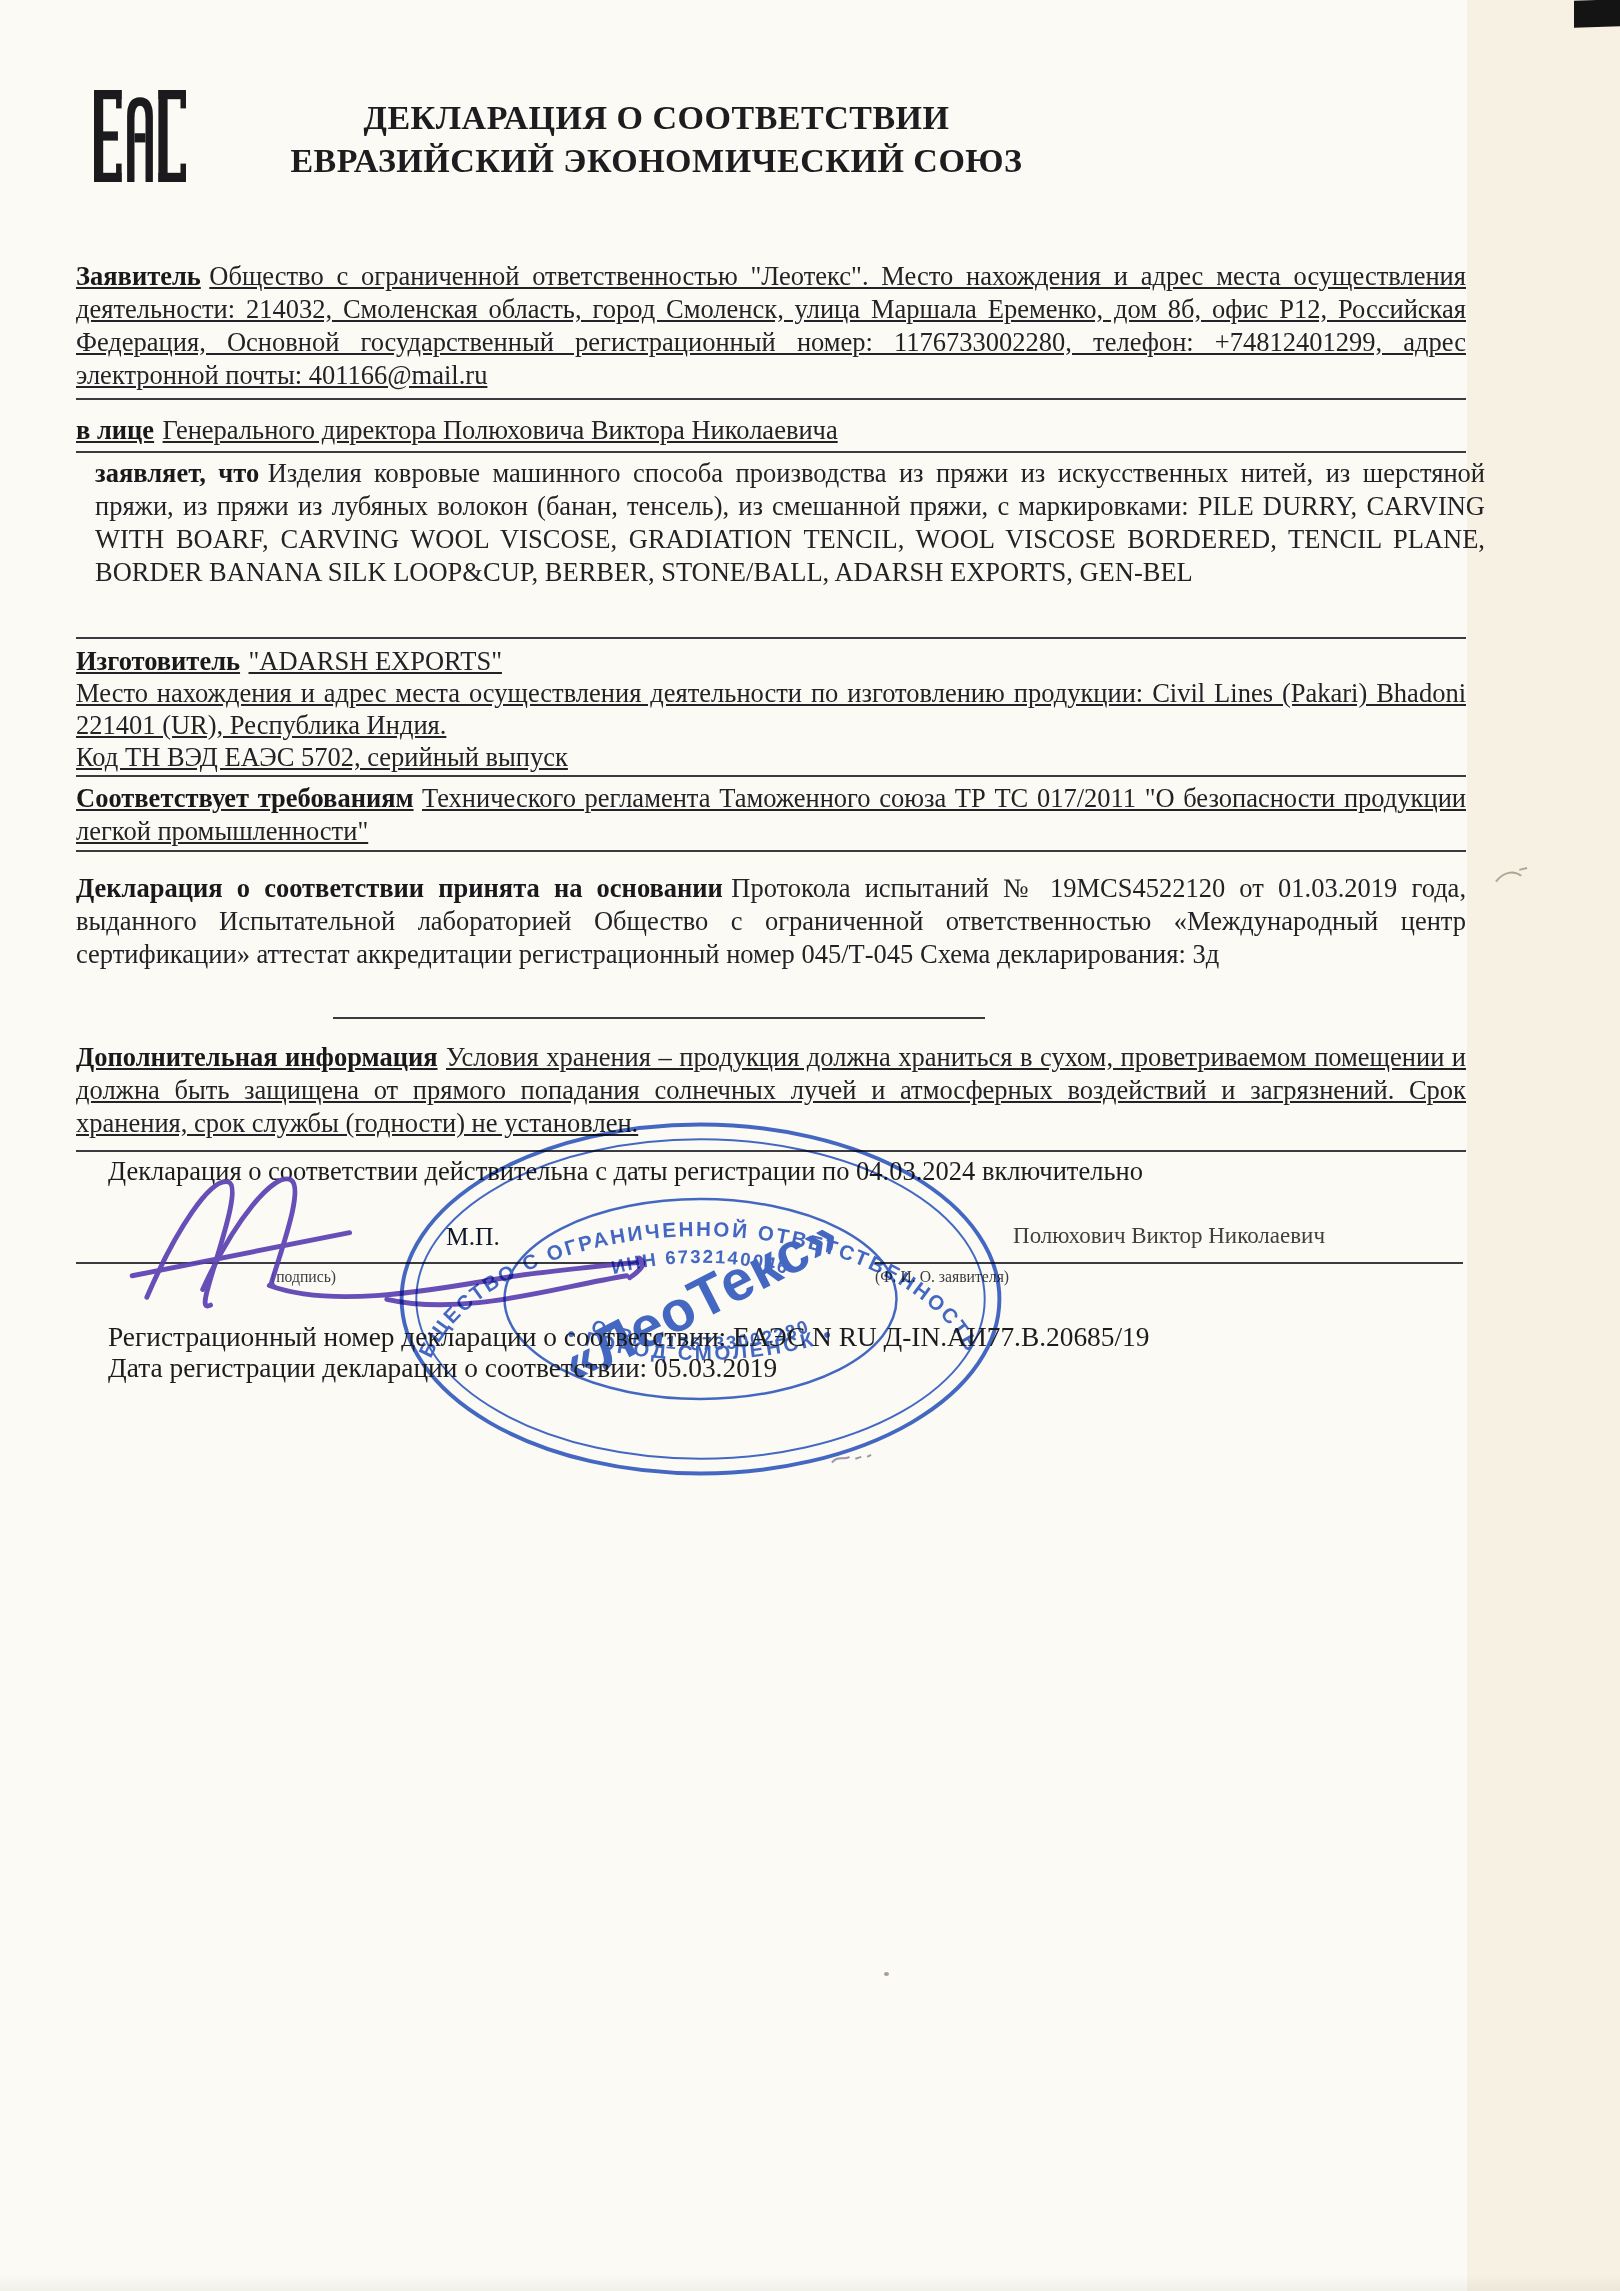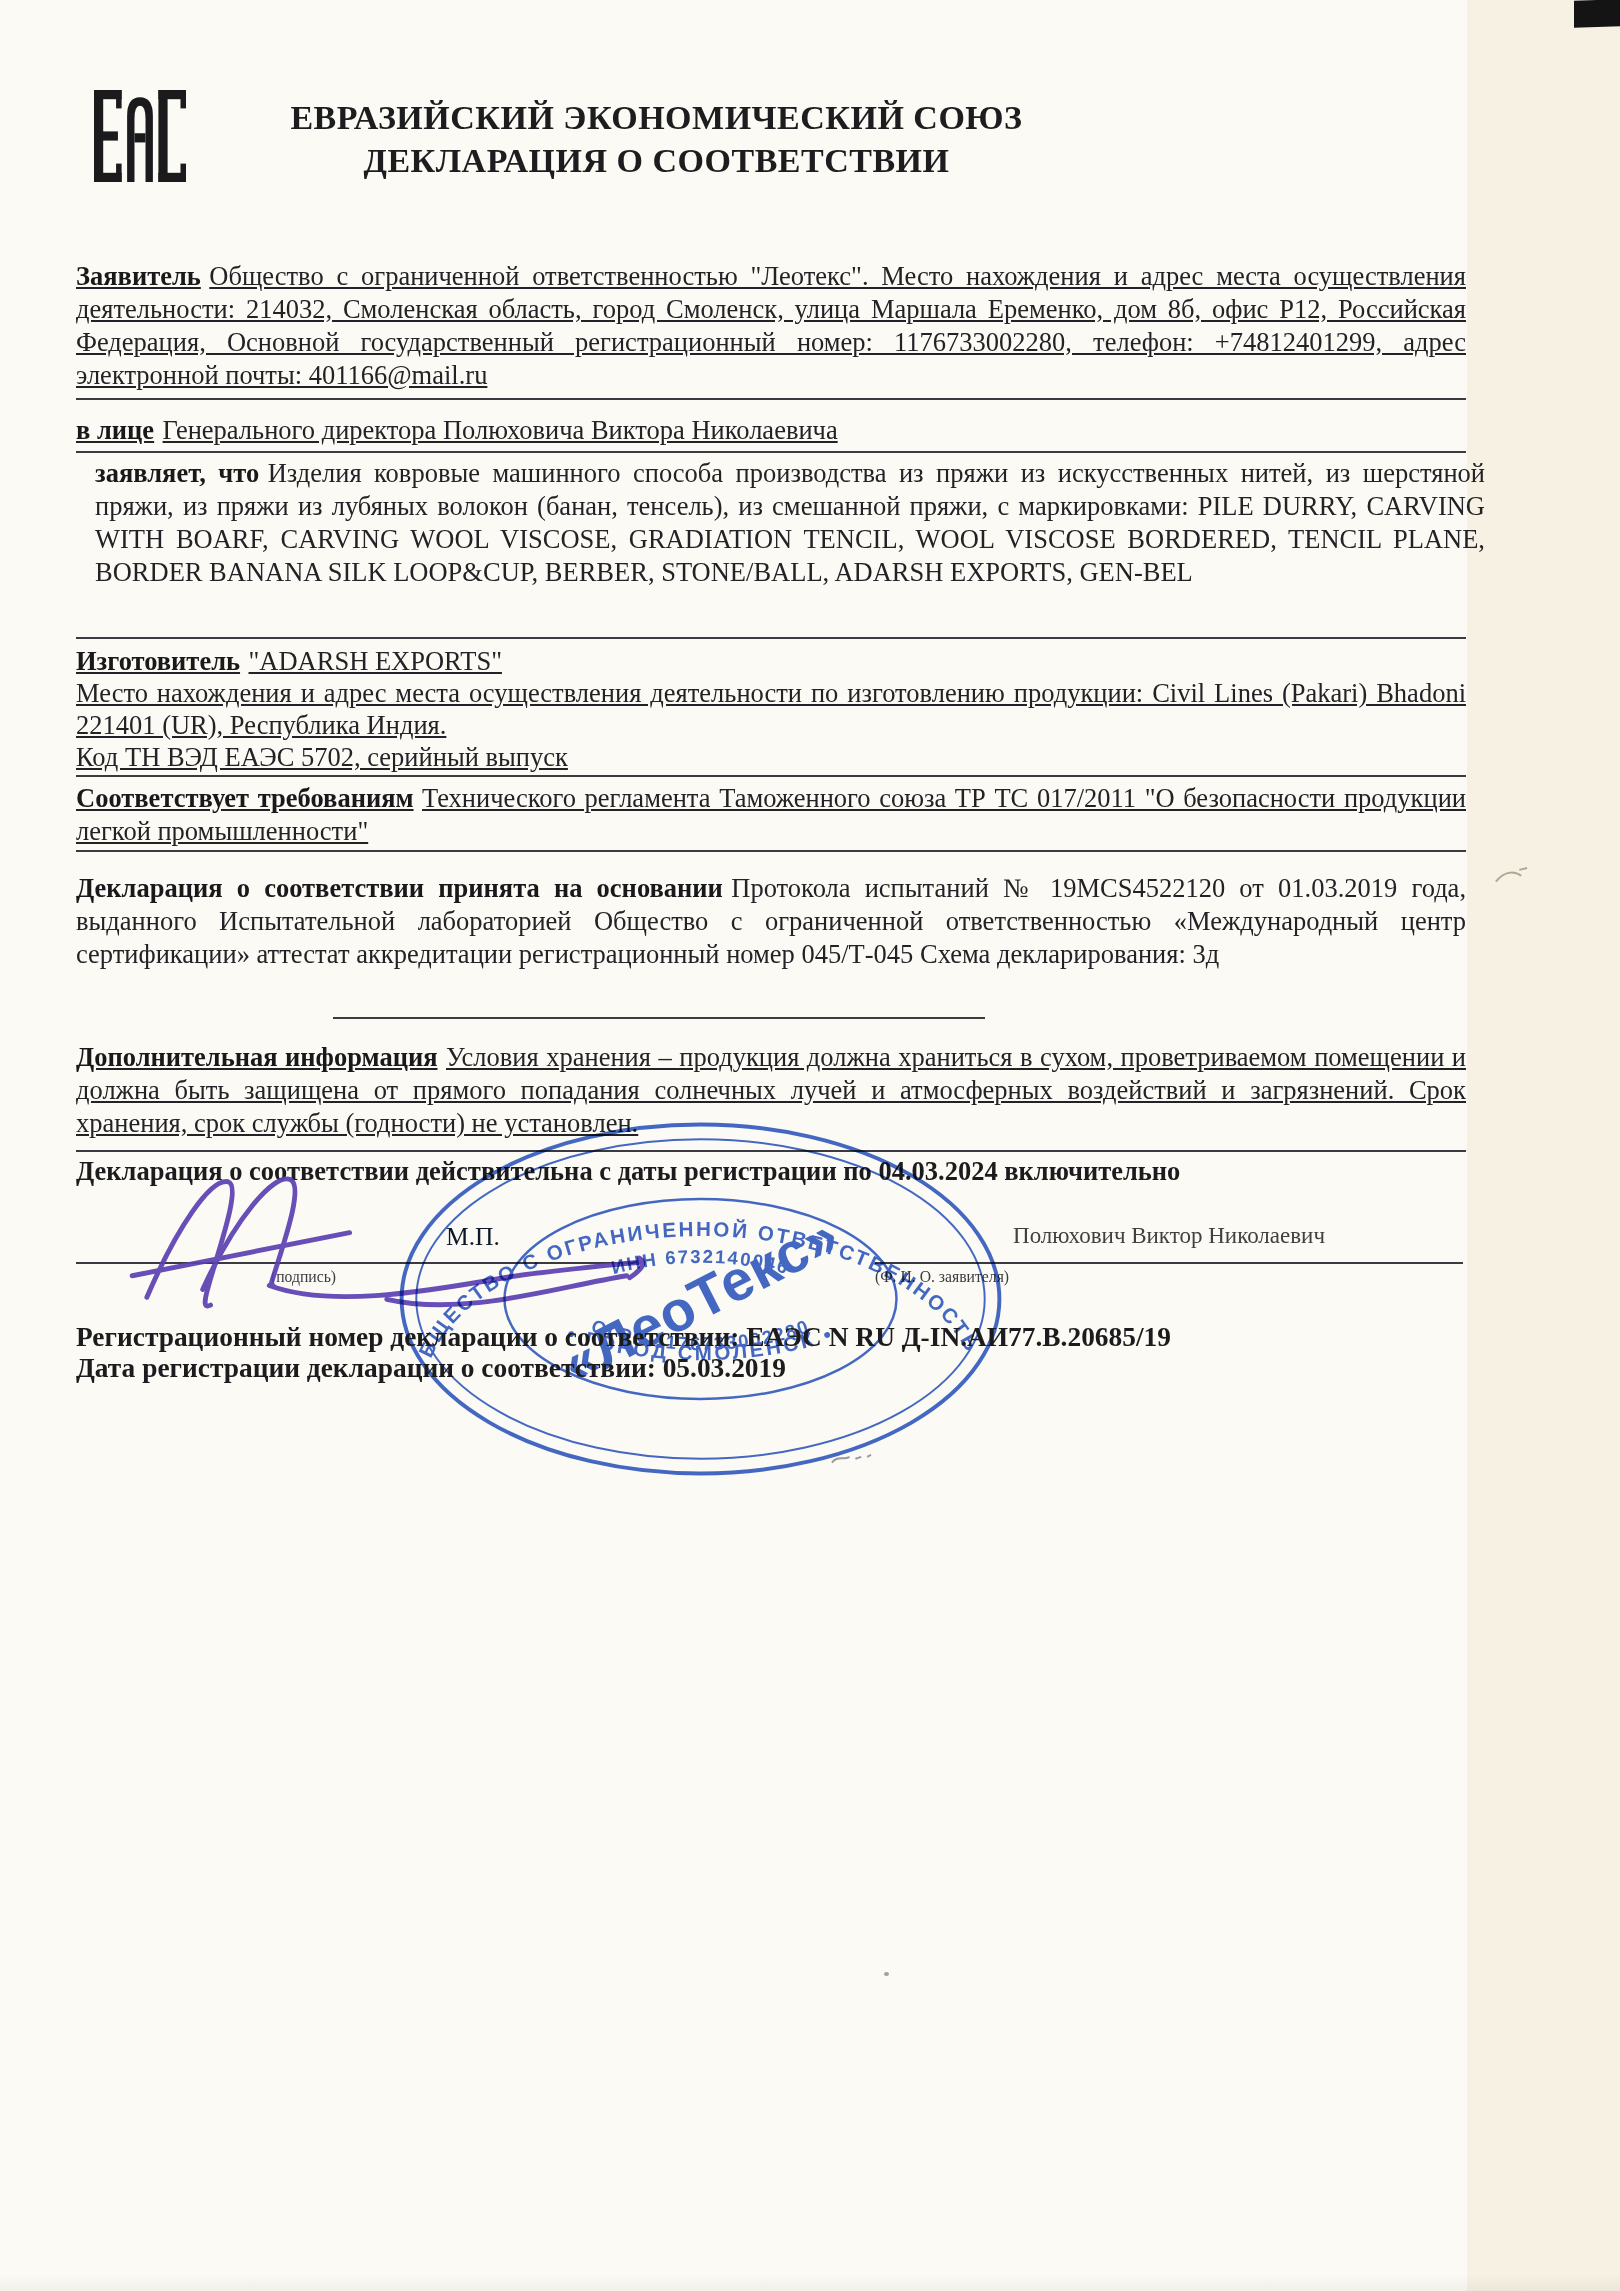--- a/index.html
+++ b/index.html
@@ -28,21 +28,21 @@
     text-align:center; font-weight:bold; font-size:34px; line-height:43px;
     color:#1d1d20; letter-spacing:0.5px;
   }
   .block{
     position:absolute; left:76px; width:1390px;
     font-size:26.5px; line-height:33px; text-align:justify;
   }
   .lead{ font-weight:bold; color:#19191c; margin-right:.32em; }
   .ruled{ border-bottom:2.9px solid #3a3a40;text-decoration:underline; }
   .rule{ position:absolute; height:0; border-top:2.9px solid #3a3a40; }
-  .bold-line{ font-weight:bold; color:#1c1c1f; }
+  .bold-line{ font-weight:normal; color:#1c1c1f;margin-left:32px; }
   .caption{ position:absolute; font-size:15.7px; color:#3c3c40; }
   .mp{ position:absolute; left:446px; top:1222px; font-size:25.5px; color:#0f172a; }
   .sig-name{
     position:absolute; left:875px; top:1223px; width:588px;
     text-align:center; font-size:23px; color:#404040;
   }
   .sig-svg{ position:absolute; left:93px; top:1160px; opacity:.92; }
   .stamp-svg{
     position:absolute; left:377px; top:1103px;
     mix-blend-mode:multiply; opacity:.88;
@@ -70,22 +70,22 @@
       <rect x="44" y="47" width="12" height="10"></rect>
       <rect x="70" y="0" width="10" height="100"></rect>
       <rect x="70" y="0" width="30" height="10"></rect>
         <rect x="94" y="0" width="6" height="20"></rect>
       <rect x="70" y="90" width="30" height="10"></rect>
         <rect x="94" y="80" width="6" height="20"></rect>
     </g>
   </svg>
 
   <div class="titles">
+    <div>ДЕКЛАРАЦИЯ О СООТВЕТСТВИИ</div>
     <div>ЕВРАЗИЙСКИЙ ЭКОНОМИЧЕСКИЙ СОЮЗ</div>
-    <div>ДЕКЛАРАЦИЯ О СООТВЕТСТВИИ</div>
   </div>
 
   <div class="block ruled" style="top:260px; padding-bottom:5.9px;">
     <span class="lead">Заявитель</span><span>Общество с ограниченной ответственностью "Леотекс". Место нахождения и адрес места осуществления деятельности: 214032, Смоленская область, город Смоленск, улица Маршала Еременко, дом 8б, офис Р12, Российская Федерация, Основной государственный регистрационный номер: 1176733002280, телефон: +74812401299, адрес электронной почты: 401166@mail.ru</span>
   </div>
 
   <div class="block ruled" style="top:414px; padding-bottom:4px;">
     <span class="lead">в лице</span><span>Генерального директора Полюховича Виктора Николаевича</span>
   </div>
 

